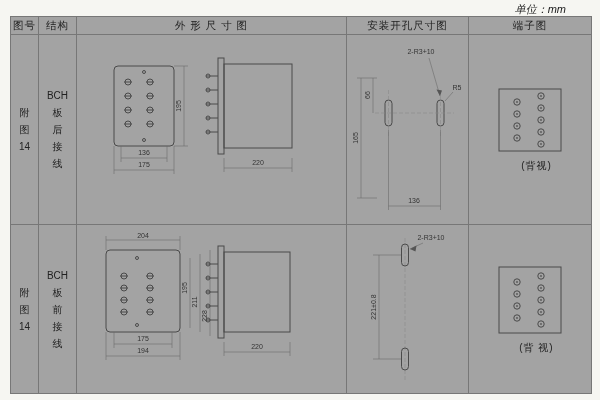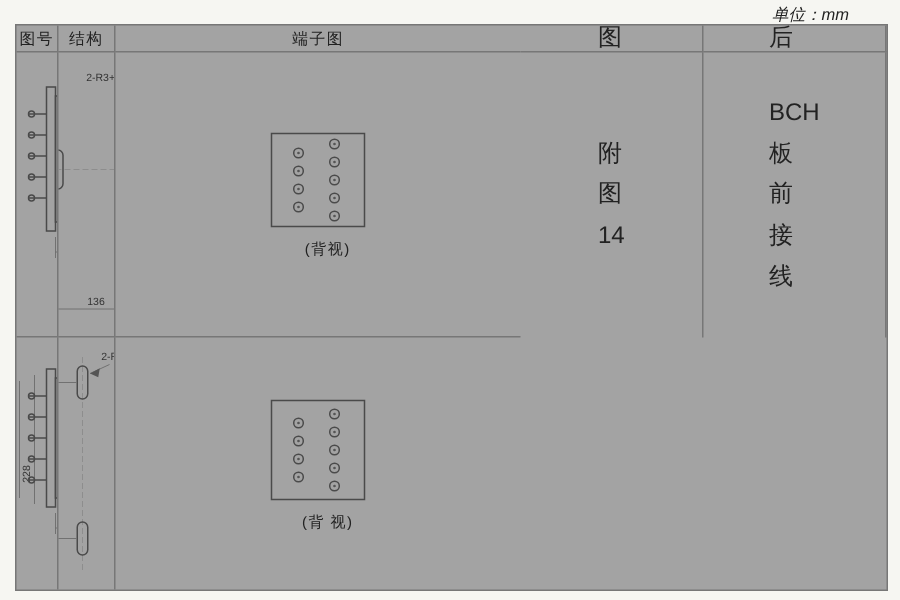--- a/index.html
+++ b/index.html
@@ -27,42 +27,44 @@
   .cell {
     position:relative;
     display:flex; flex-direction:column;
     align-items:center; justify-content:center;
     overflow:hidden;
   }
   .br { border-right:1px solid #777; }
   .bb { border-bottom:1px solid #777; }
   .head { font-size:10.5px; letter-spacing:1px; }
   .vtext {
-    white-space:pre-line; 
-    font-size:16px; line-height:1.7;
+    white-space:pre-line; text-align:center;
+    font-size:10px; line-height:1.7;
   }
   .caption { font-size:10px; margin-top:3px; letter-spacing:1px;margin-left:13px; }
   svg { display:block; }
   svg .ln   { stroke:#4a4a4a; stroke-width:1;   fill:none; }
   svg .thin { stroke:#6b6b6b; stroke-width:0.6; fill:none; }
   svg .dash { stroke:#8a8a8a; stroke-width:0.6; fill:none; stroke-dasharray:4 2; }
   svg text  { font-size:7px; fill:#333; text-anchor:middle;
               font-family:"Liberation Sans", sans-serif; }
 </style>
 </head>
 <body>
 
 <div class="page">
 
   <div class="unit-label">单位：mm</div>
 
   <div class="sheet-table">
 
     <div class="cell head br bb">图号</div>
     <div class="cell head br bb">结构</div>
+    <div class="cell head br bb">外 形 尺 寸 图</div>
+    <div class="cell head br bb">安装开孔尺寸图</div>
     <div class="cell head bb">端子图</div>
 
     <div class="cell br bb">
       <div class="vtext">附
 图
 14</div>
     </div>
 
     <div class="cell br bb">
       <div class="vtext">BCH

